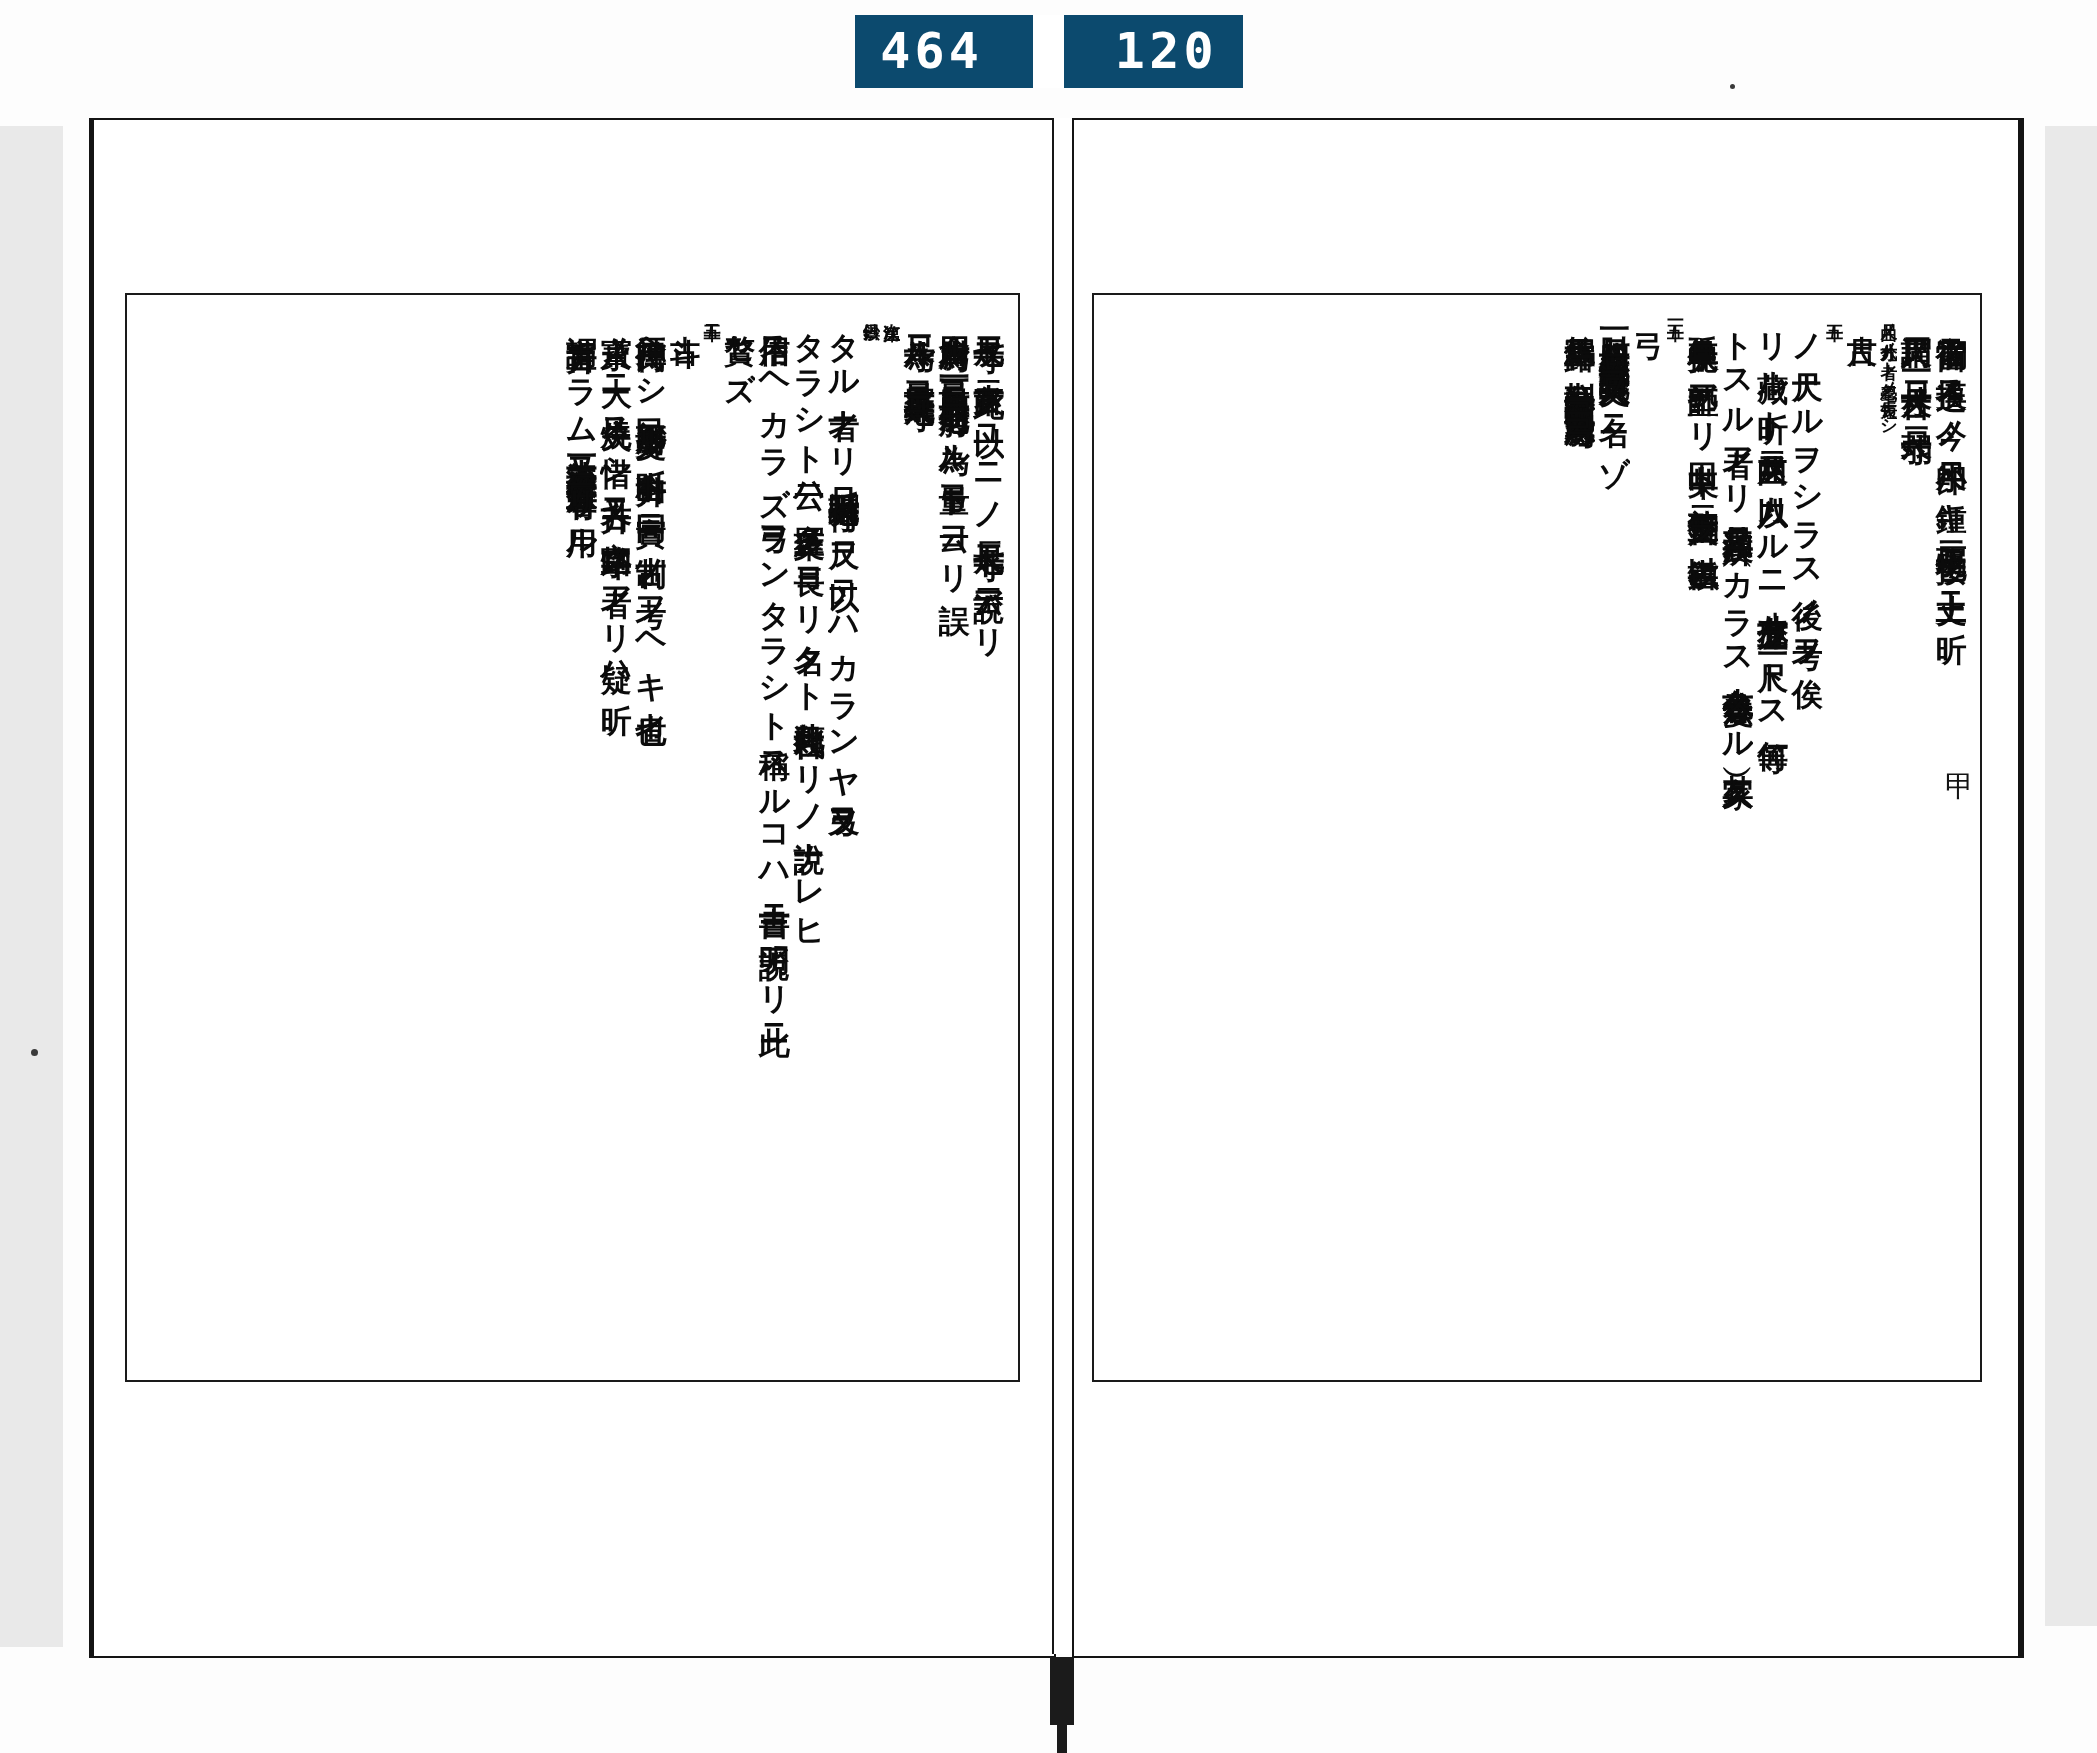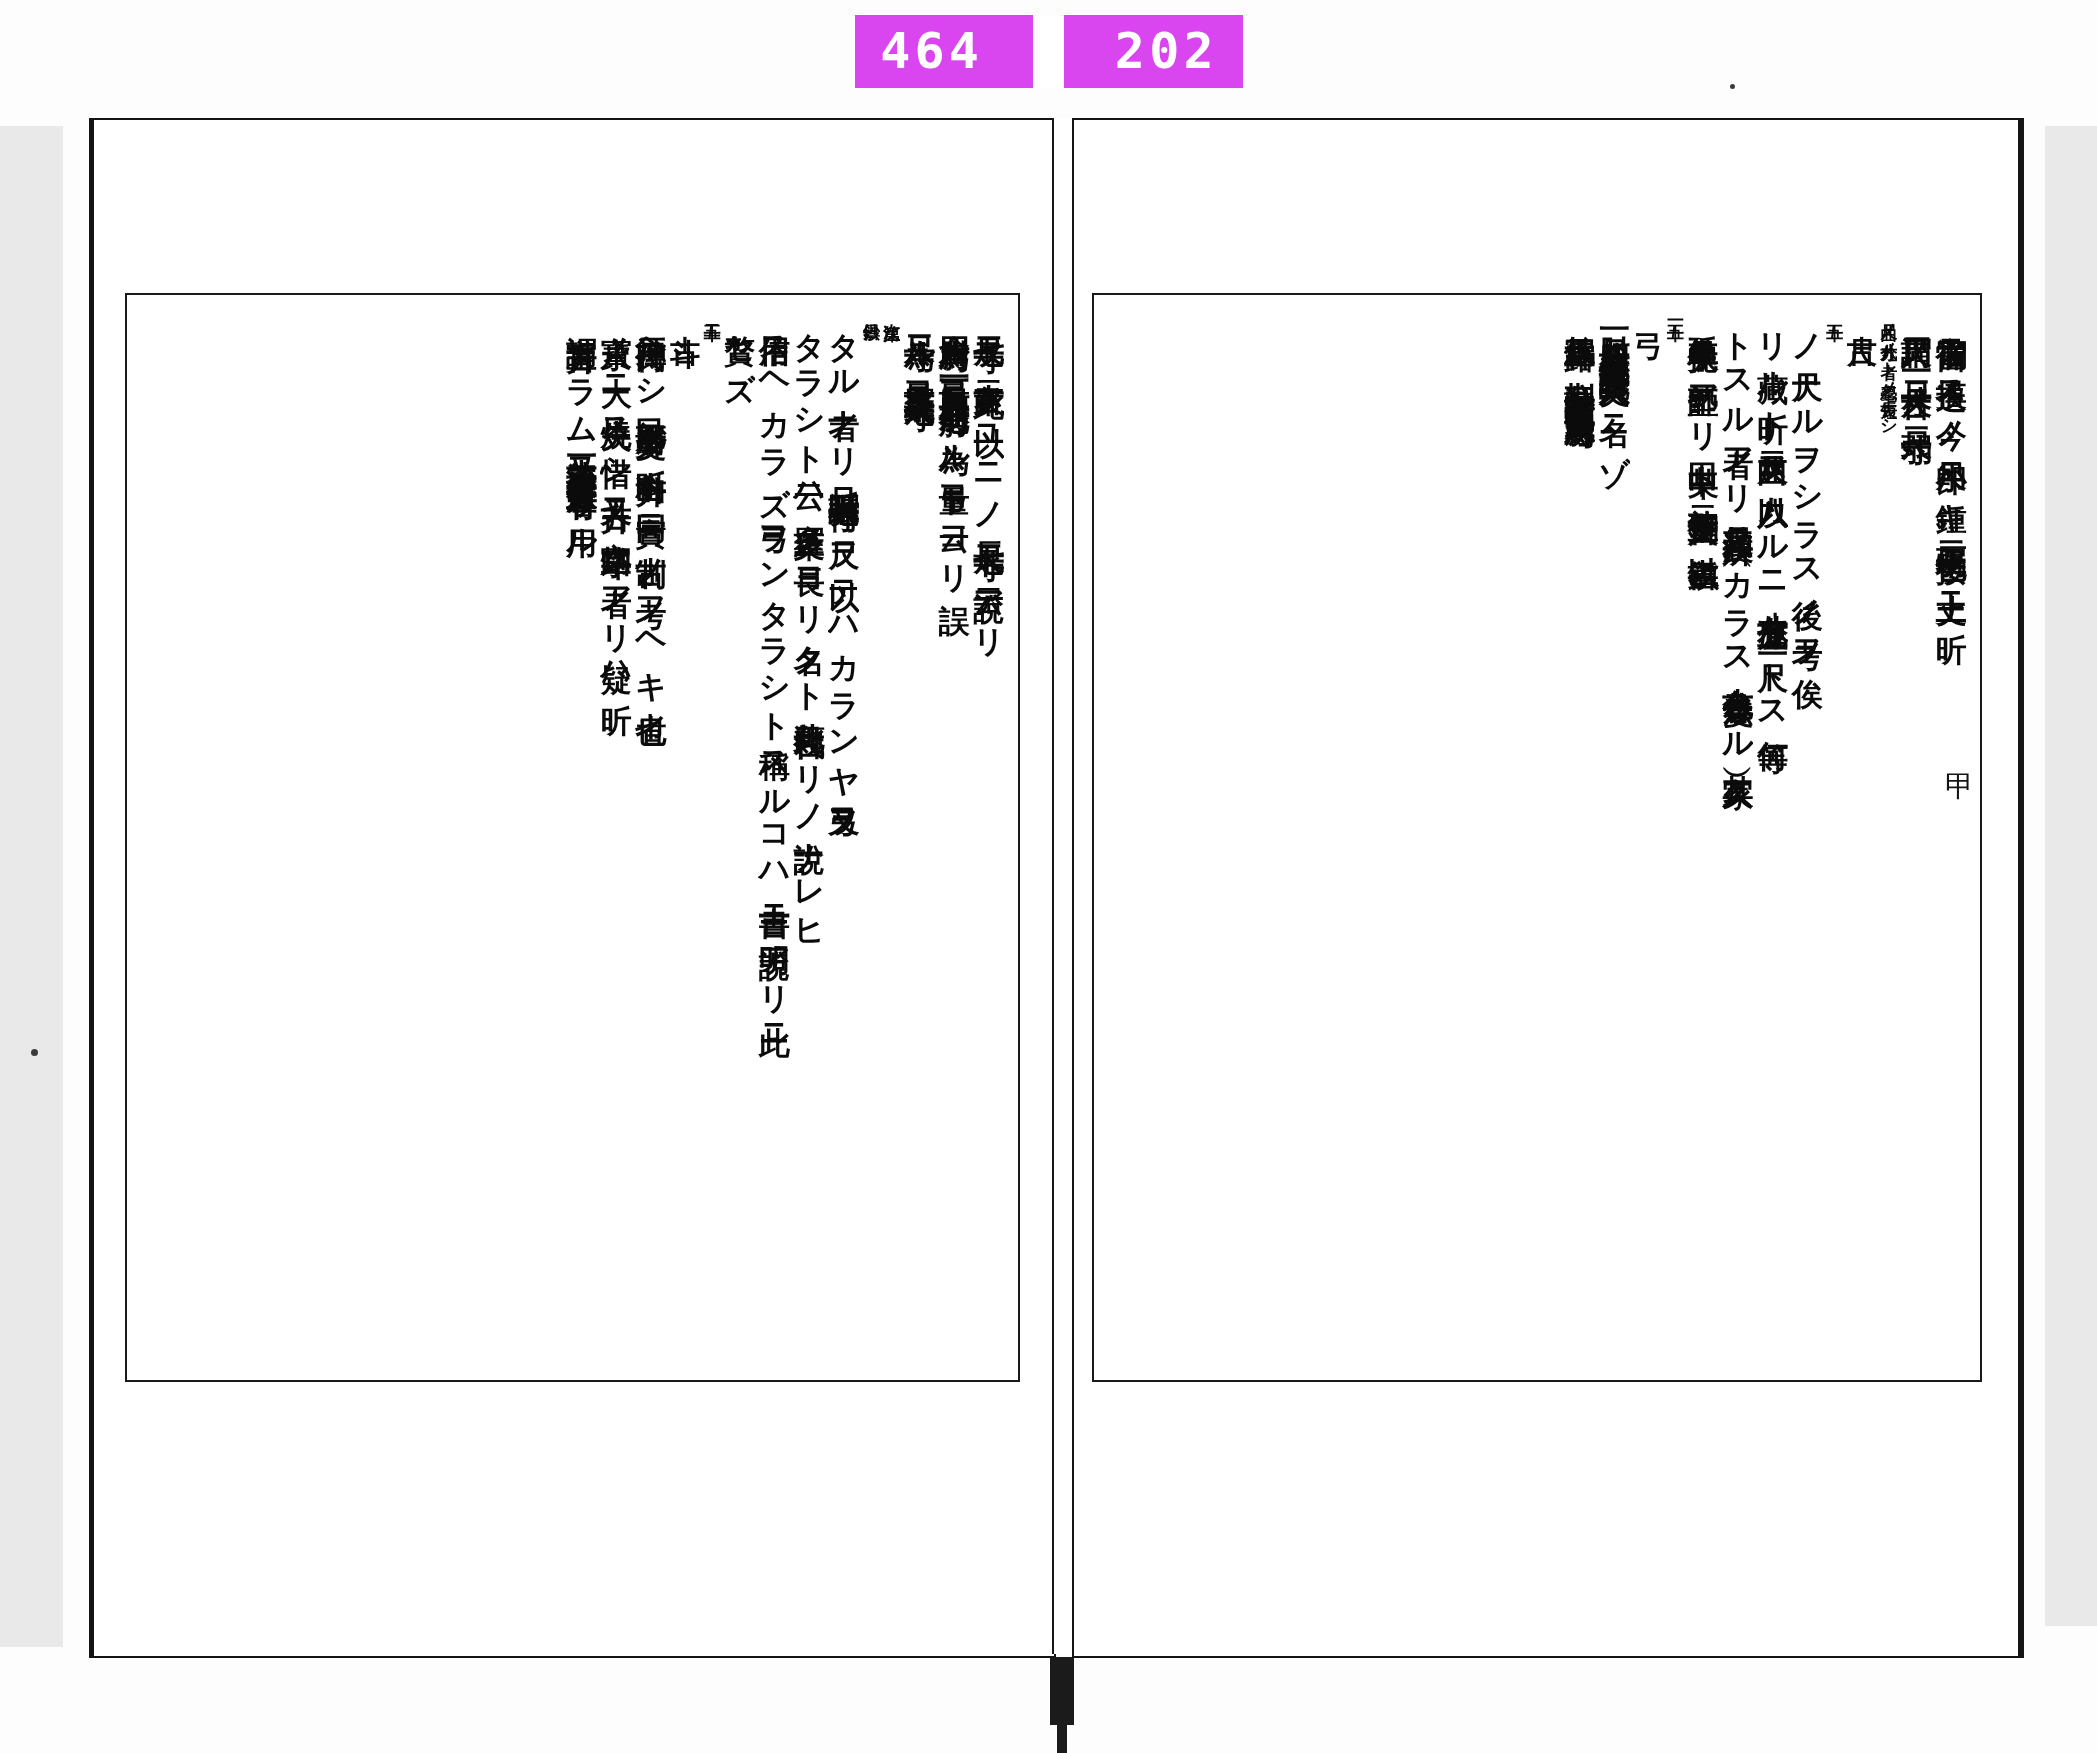--- a/index.html
+++ b/index.html
@@ -15,21 +15,21 @@
     overflow: hidden;
   }
 
   
   #film-header {
     position: absolute;
     left: 855px;
     top: 14.7px;
     width: 388px;
     height: 73px;
-    background: #d946ef;
+    background: #0c4a6e;
     display: flex;
     align-items: center;
     justify-content: space-around;
     z-index: 40;
   }
   .film-number {
     color: #ffffff;
     font-family: "DejaVu Sans Mono", monospace;
     font-size: 50px;
     letter-spacing: 4.2px;
@@ -197,21 +197,21 @@
   }
 </style>
 </head>
 <body>
 
 <div id="scan">
 
   <div id="film-header">
     <span class="film-number">464</span>
     <span class="gap"></span>
-    <span class="film-number">202</span>
+    <span class="film-number">120</span>
   </div>
 
   <div class="film-edge" style="left:0;top:126px;width:63px;height:1521px;"></div>
   <div class="film-edge" style="left:2045px;top:126px;width:52px;height:1500px;"></div>
 
   <div class="speck" style="left:31px;top:1049px;width:7.3px;height:7.3px;"></div>
   <div class="speck" style="left:1730px;top:84px;width:5.2px;height:5.2px;"></div>
 
   <div id="book">
 

